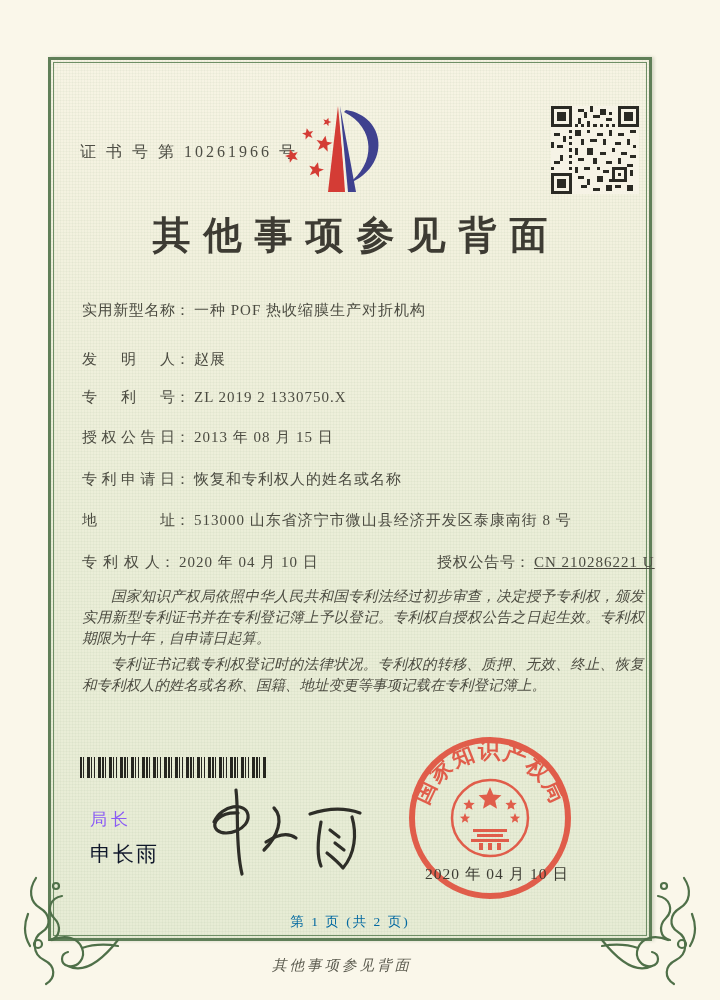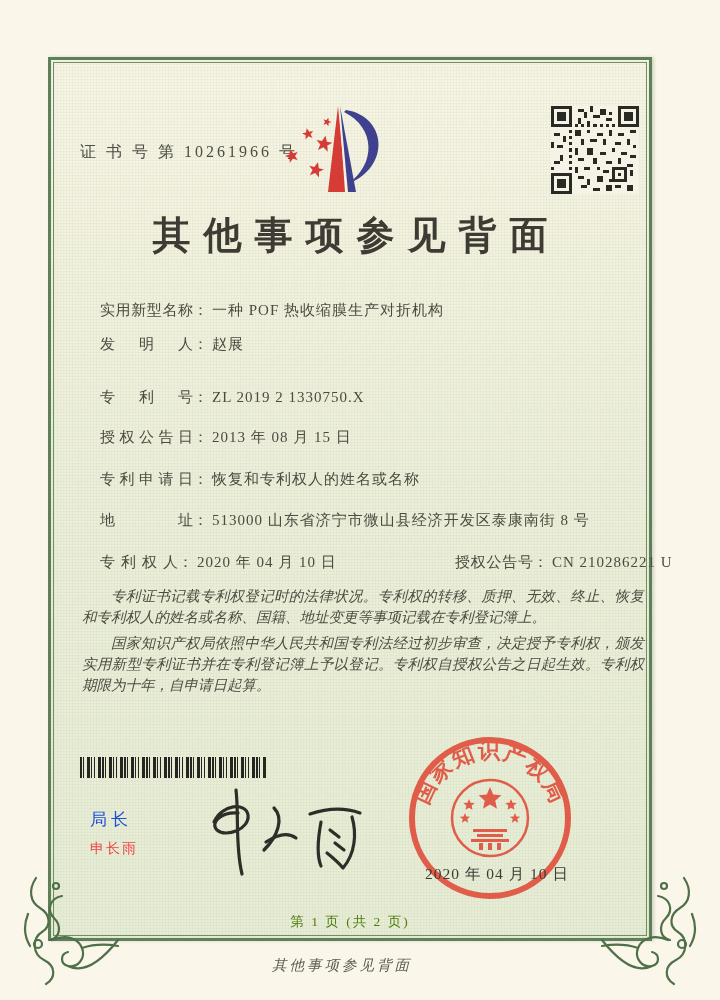--- a/index.html
+++ b/index.html
@@ -31,58 +31,58 @@
     font-size:16px; letter-spacing:3px; color:#4d4d44;margin-top:40px;
   }
   .logo { position:absolute; left:272px; top:100px; width:136px; height:98px; }
   .qr   { position:absolute; left:551px; top:106px; width:88px; height:88px; }
   .title {
     position:absolute; left:48px; top:210px; width:604px;
     text-align:center; font-size:38px; font-weight:bold;
     letter-spacing:13px; text-indent:13px; color:#3d3b33;
   }
   
-  .frow { position:absolute; left:82px; width:560px; font-size:15px; color:#4b4b41; white-space:nowrap;margin-left:18px; }
+  .frow { position:absolute; left:82px; width:560px; font-size:15px; color:#4b4b41; white-space:nowrap; }
   .flabel {
     display:inline-block; width:6.2em; text-align:justify; text-align-last:justify;
     vertical-align:bottom;
   }
   .fcolon { display:inline-block; margin-right:4px; }
   .fvalue { letter-spacing:1px; }
-  .grant2 { position:absolute; left:355px; top:0; white-space:nowrap; }
+  .grant2 { position:absolute; left:355px; top:0; white-space:nowrap;text-decoration:underline; }
   .grant2 .flabel { width:5.2em; }
   
   .paras {
     position:absolute; left:82px; top:586px; width:562px;
     font-size:14.5px; line-height:21px; text-align:justify; color:#4c4c41;
     font-style:italic;
   }
   .paras p { text-indent:2em; margin-bottom:5px; }
   
   .barcode {
     position:absolute; left:80px; top:757px; width:186px; height:21px;
     background:repeating-linear-gradient(90deg,
       #262620 0 2px, transparent 2px 3px,
       #262620 3px 4px, transparent 4px 7px,
       #262620 7px 10px, transparent 10px 11px,
       #262620 11px 12px, transparent 12px 14px,
       #262620 14px 15px, transparent 15px 18px,
       #262620 18px 21px, transparent 21px 22px);
   }
-  .signer-title { position:absolute; left:90px; top:808px; font-size:17px; letter-spacing:4px; color:#1d4ed8; }
-  .signer-name  { position:absolute; left:90px; top:840px; font-size:14px; letter-spacing:2px; color:#ef4444; }
+  .signer-title { position:absolute; left:90px; top:808px; font-size:17px; letter-spacing:4px; color:#8b5cf6; }
+  .signer-name  { position:absolute; left:90px; top:840px; font-size:21px; letter-spacing:2px; color:#0f172a; }
   .signature { position:absolute; left:190px; top:782px; width:185px; height:100px; }
   .seal { position:absolute; left:405px; top:733px; width:170px; height:170px; }
   .seal-date {
     position:absolute; left:425px; top:864px; font-size:15.5px; letter-spacing:1px;
     color:#3c3c33; z-index:3;
   }
   .footer-page {
     position:absolute; left:48px; top:913px; width:604px; text-align:center;
-    font-size:13.5px; letter-spacing:2px; color:#4d7c0f;
+    font-size:13.5px; letter-spacing:2px; color:#0369a1;
   }
   .back-note {
     position:absolute; left:40px; top:956px; width:604px; text-align:center;
     font-size:14.5px; letter-spacing:3px; color:#5c5c50; font-style:italic;
   }
   .flourish { position:absolute; width:100px; height:115px; }
   .flourish.left  { left:22px; top:874px; }
   .flourish.right { left:598px; top:874px; transform:scaleX(-1); }
 </style>
 </head>
@@ -193,43 +193,43 @@
       <rect x="21" y="26" width="2" height="1"></rect>
       <rect x="25" y="26" width="2" height="2"></rect>
   </g>
 </svg>
 
 <div class="title">其他事项参见背面</div>
 
 <div class="frow" style="top:301px">
   <span class="flabel">实用新型名称</span><span class="fcolon">：</span><span class="fvalue">一种 POF 热收缩膜生产对折机构</span>
 </div>
-<div class="frow" style="top:335px">
+<div class="frow" style="top:350px">
   <span class="flabel">发明人</span><span class="fcolon">：</span><span class="fvalue">赵展</span>
 </div>
 <div class="frow" style="top:388px">
   <span class="flabel">专利号</span><span class="fcolon">：</span><span class="fvalue">ZL 2019 2 1330750.X</span>
 </div>
 <div class="frow" style="top:428px">
   <span class="flabel">授权公告日</span><span class="fcolon">：</span><span class="fvalue">2013 年 08 月 15 日</span>
 </div>
 <div class="frow" style="top:470px">
   <span class="flabel">专利申请日</span><span class="fcolon">：</span><span class="fvalue">恢复和专利权人的姓名或名称</span>
 </div>
 <div class="frow" style="top:511px">
   <span class="flabel">地址</span><span class="fcolon">：</span><span class="fvalue">513000 山东省济宁市微山县经济开发区泰康南街 8 号</span>
 </div>
 <div class="frow" style="top:553px">
   <span><span class="flabel" style="width:5.2em">专利权人</span><span class="fcolon">：</span><span class="fvalue">2020 年 04 月 10 日</span></span>
   <span class="grant2"><span class="flabel">授权公告号</span><span class="fcolon">：</span><span class="fvalue">CN 210286221 U</span></span>
 </div>
 
 <div class="paras">
+  <p>国家知识产权局依照中华人民共和国专利法经过初步审查，决定授予专利权，颁发实用新型专利证书并在专利登记簿上予以登记。专利权自授权公告之日起生效。专利权期限为十年，自申请日起算。</p>
   <p>专利证书记载专利权登记时的法律状况。专利权的转移、质押、无效、终止、恢复和专利权人的姓名或名称、国籍、地址变更等事项记载在专利登记簿上。</p>
-  <p>国家知识产权局依照中华人民共和国专利法经过初步审查，决定授予专利权，颁发实用新型专利证书并在专利登记簿上予以登记。专利权自授权公告之日起生效。专利权期限为十年，自申请日起算。</p>
 </div>
 
 <div class="barcode"></div>
 
 <div class="signer-title">局长</div>
 <div class="signer-name">申长雨</div>
 
 <svg class="signature" viewBox="0 0 185 100" xmlns="http://www.w3.org/2000/svg">
   <g fill="none" stroke="#2e2e28" stroke-width="3.2" stroke-linecap="round" stroke-linejoin="round">
     <path d="M24,40 C32,22 56,20 58,33 C60,47 36,56 27,48 C20,41 30,30 48,31"></path>

